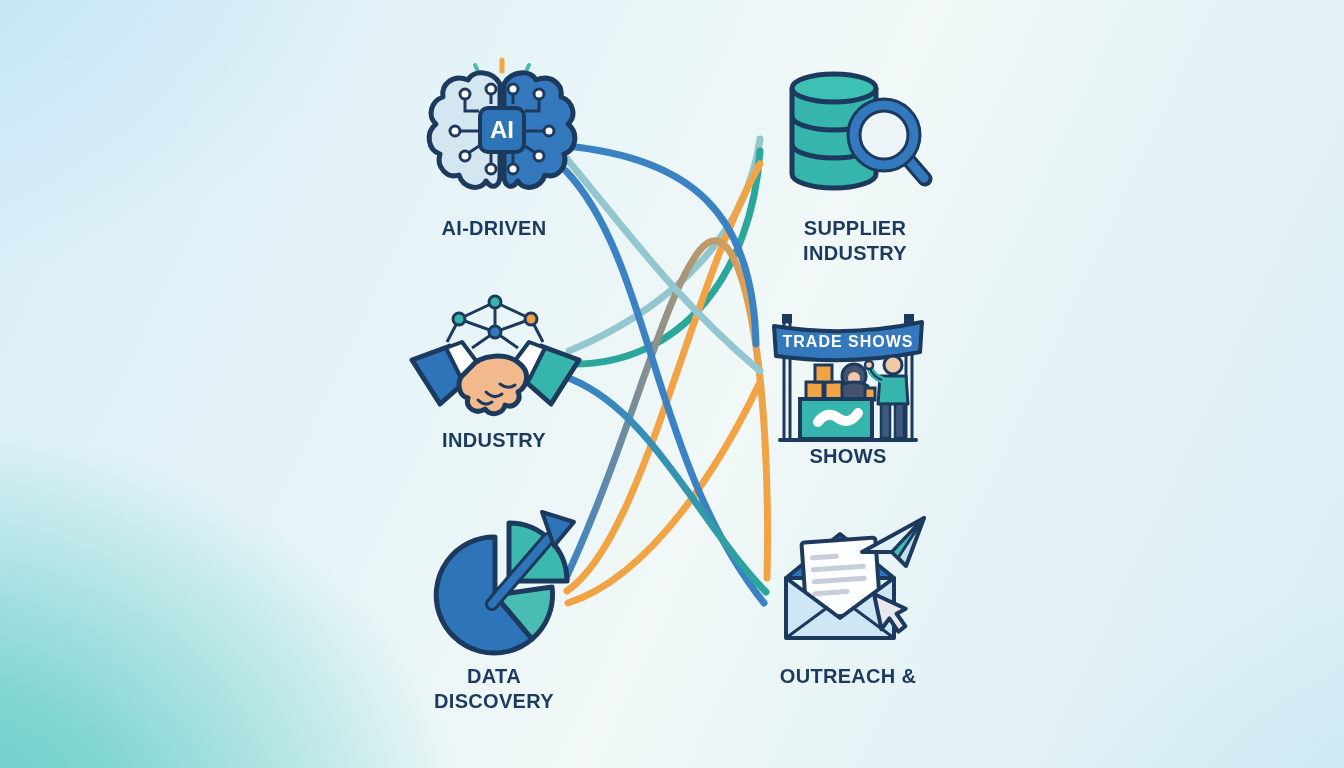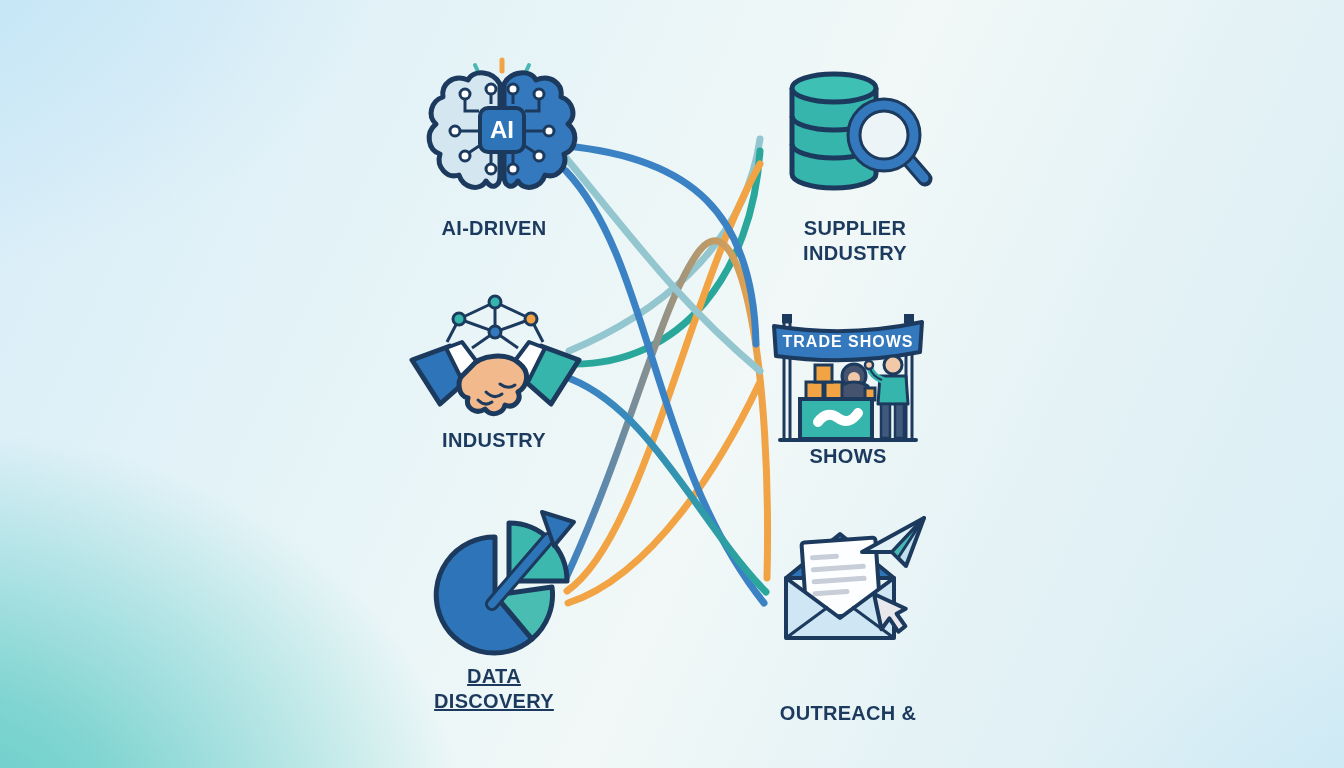--- a/index.html
+++ b/index.html
@@ -181,21 +181,21 @@
   <div class="node" style="left:412px;top:506px;width:172px;height:152px;">
     <svg viewBox="0 0 172 152">
       <path d="M83,89 L83,31 A58,58 0 1 0 120,133 Z" fill="#2e74b8" stroke="#1c3a5e" stroke-width="5" stroke-linejoin="round"></path>
       <path d="M83,89 L120,133 A58,58 0 0 0 140,81 Z" fill="#49bdb2" stroke="#1c3a5e" stroke-width="5" stroke-linejoin="round"></path>
       <path d="M97,75 L97,17 A58,58 0 0 1 155,75 Z" fill="#3cb8ae" stroke="#1c3a5e" stroke-width="5" stroke-linejoin="round"></path>
       <line x1="80" y1="98" x2="136" y2="33" stroke="#1c3a5e" stroke-width="14" stroke-linecap="round"></line>
       <line x1="80" y1="98" x2="136" y2="33" stroke="#2e74b8" stroke-width="8" stroke-linecap="round"></line>
       <polygon points="130,6 162,16 142,40" fill="#2e74b8" stroke="#1c3a5e" stroke-width="4" stroke-linejoin="round"></polygon>
     </svg>
   </div>
-  <div class="label" style="left:344px;top:664px;text-decoration:underline;">
+  <div class="label" style="left:344px;top:664px;">
     <div>DATA</div>
     <div>DISCOVERY</div>
   </div>
 
   <div class="node" style="left:766px;top:506px;width:172px;height:156px;">
     <svg viewBox="0 0 172 156">
       <polygon points="20,72 74,28 128,72" fill="#2e74b8" stroke="#1c3a5e" stroke-width="4" stroke-linejoin="round"></polygon>
       <g transform="rotate(-4 74 72)">
         <rect x="38" y="34" width="74" height="76" rx="3" fill="#fdfeff" stroke="#1c3a5e" stroke-width="4"></rect>
         <g stroke="#c7ced8" stroke-width="5" stroke-linecap="round">
@@ -209,17 +209,17 @@
       <line x1="20" y1="132" x2="62" y2="101" stroke="#1c3a5e" stroke-width="3"></line>
       <line x1="128" y1="132" x2="86" y2="101" stroke="#1c3a5e" stroke-width="3"></line>
       <polygon points="96,46 158,12 128,46" fill="#e2f0f8" stroke="#1c3a5e" stroke-width="4" stroke-linejoin="round"></polygon>
       <polygon points="158,12 140,60 126,46" fill="#bfe0ec" stroke="#1c3a5e" stroke-width="4" stroke-linejoin="round"></polygon>
       <polygon points="126,46 158,12 132,52" fill="#49b8b4" stroke="#1c3a5e" stroke-width="3" stroke-linejoin="round"></polygon>
       <g transform="translate(108,88) rotate(-12)">
         <polygon points="0,0 0,36 10,27 16,42 24,38 18,24 28,21" fill="#e7e7ec" stroke="#1c3a5e" stroke-width="4" stroke-linejoin="round"></polygon>
       </g>
     </svg>
   </div>
-  <div class="label" style="left:698px;top:664px;margin-top:37px;">
+  <div class="label" style="left:698px;top:664px;">
     <div>OUTREACH &amp;</div>
   </div>
 
 </div>
 
 </body></html>

